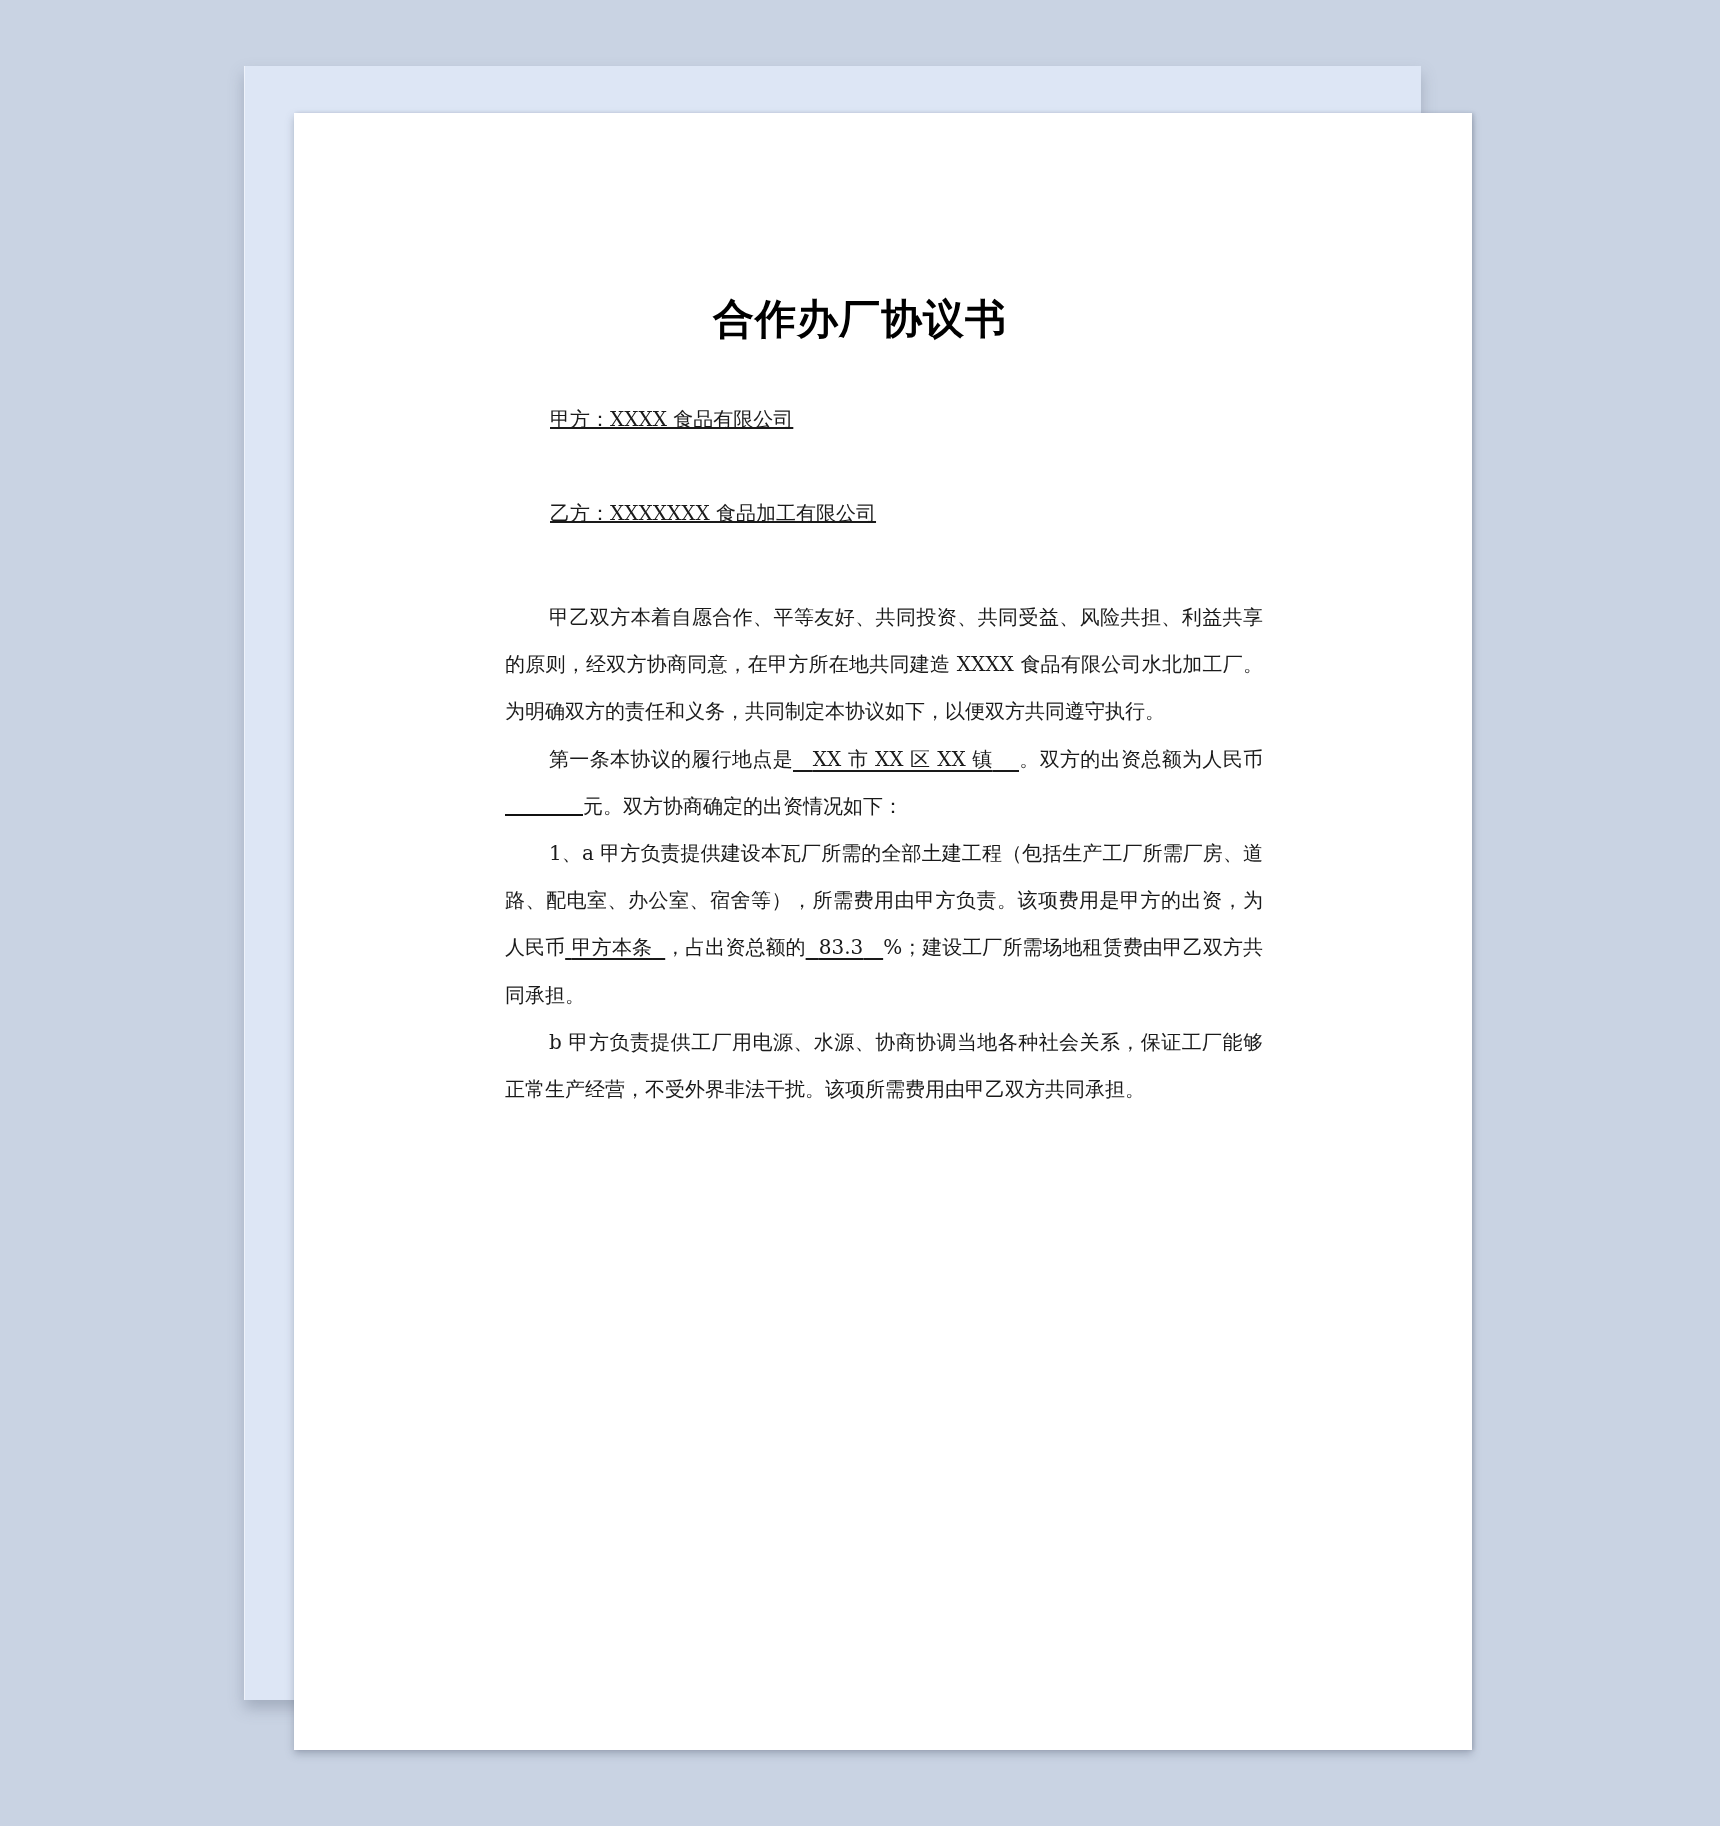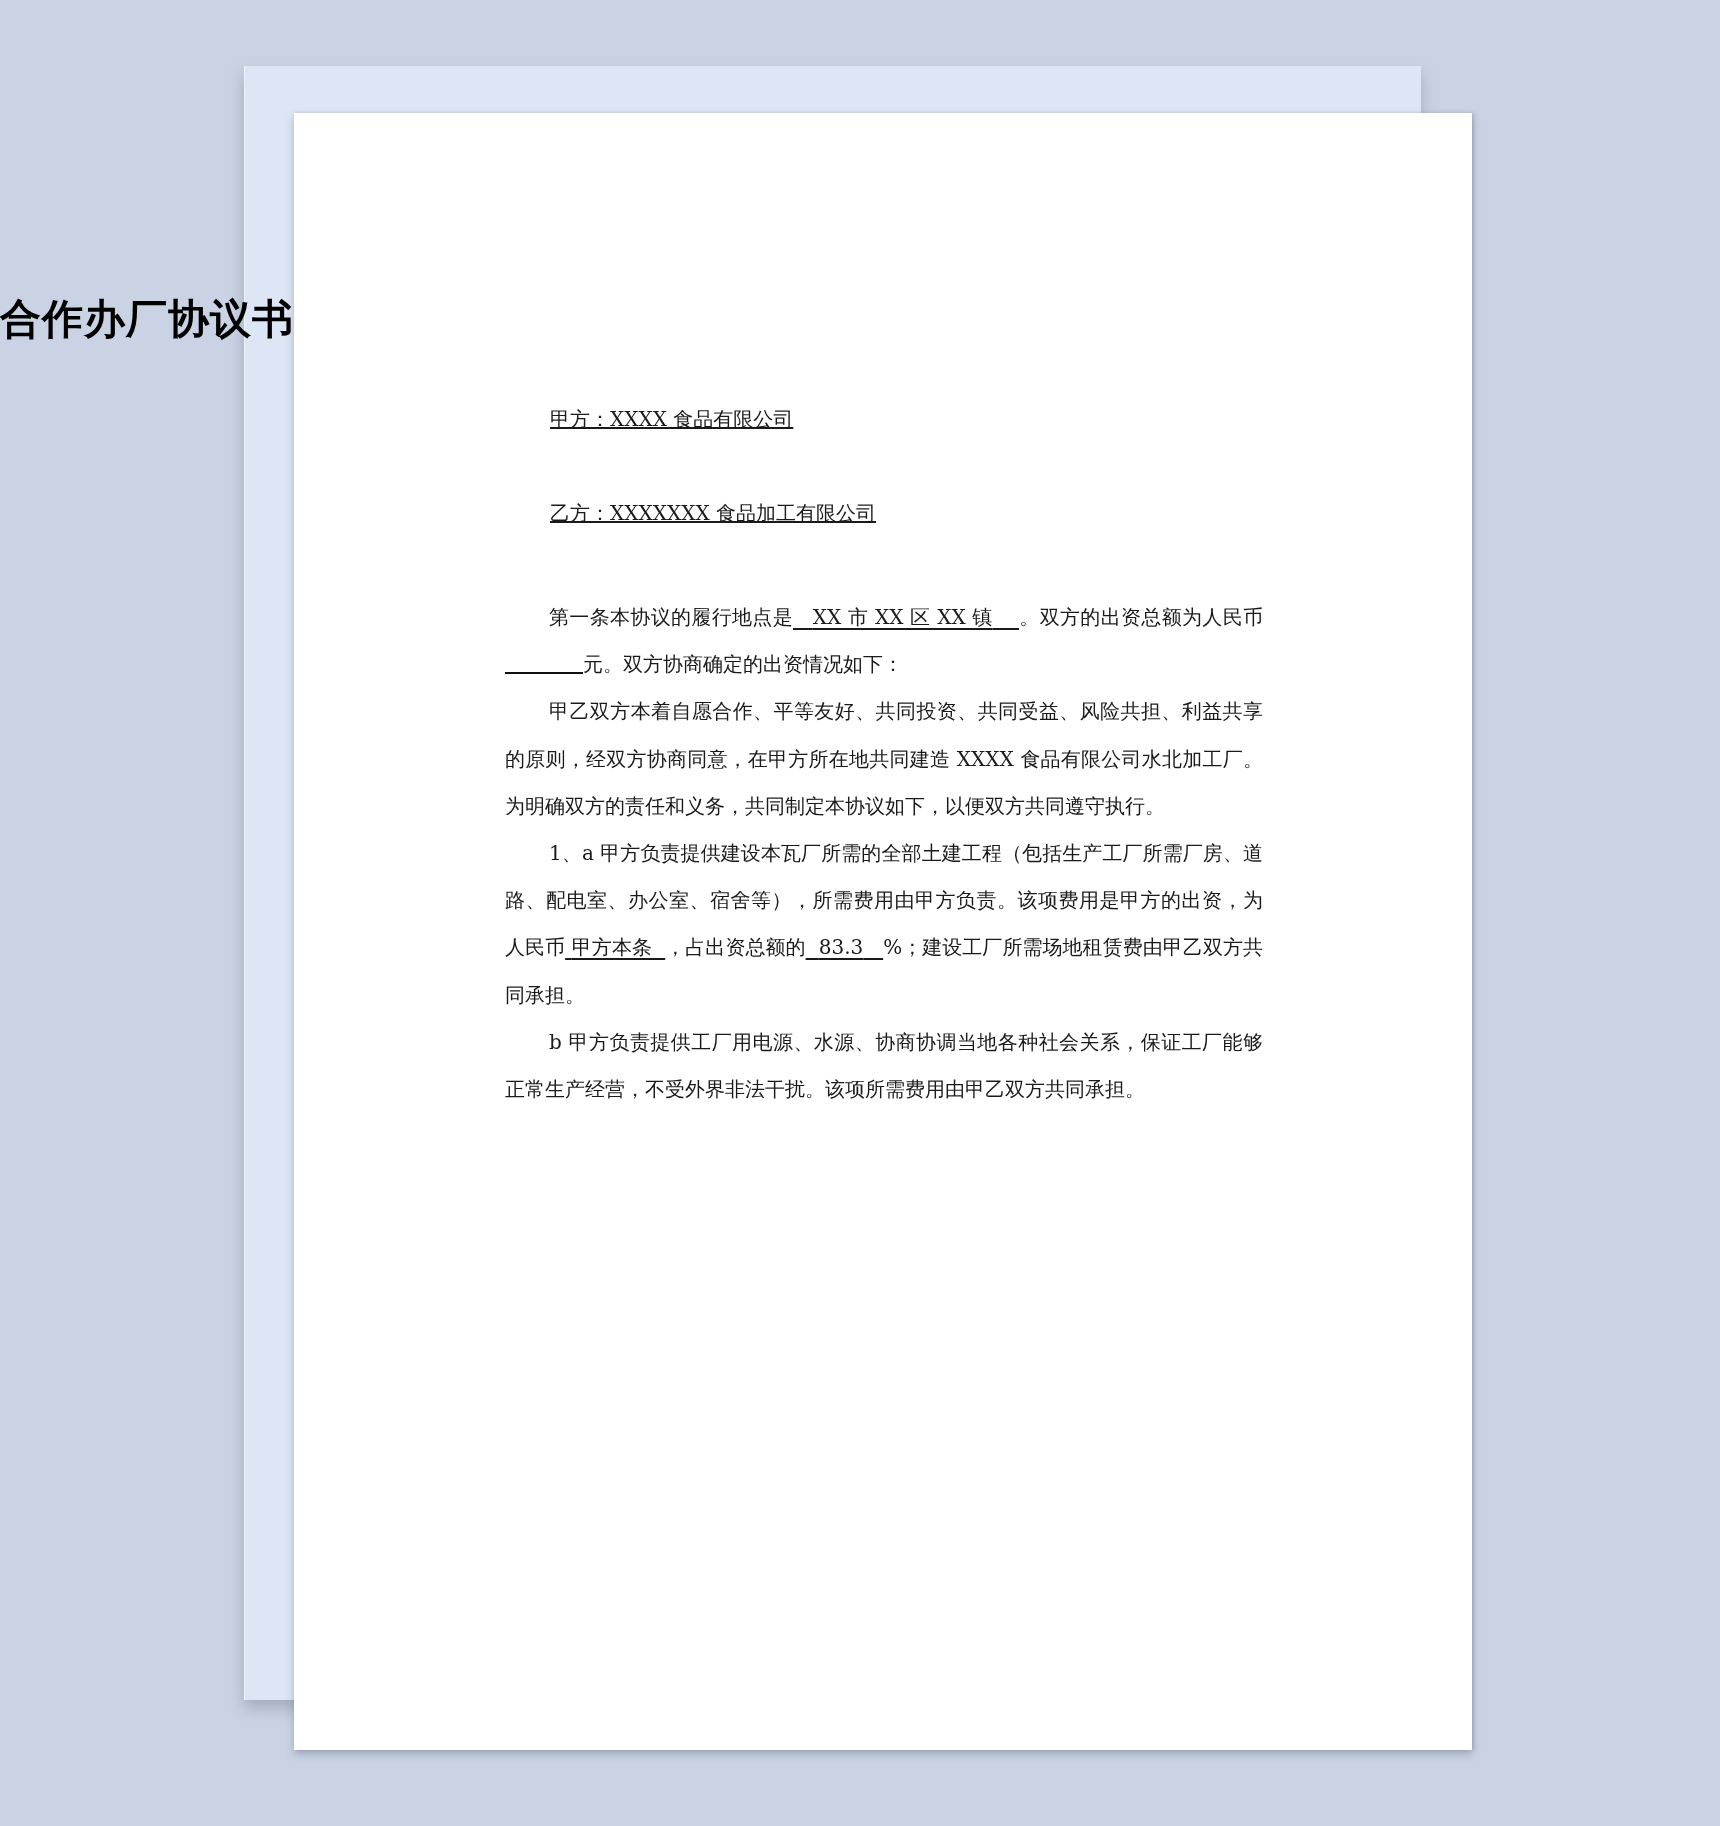--- a/index.html
+++ b/index.html
@@ -16,20 +16,21 @@
     box-shadow: 0 8px 14px rgba(90,100,120,0.35), 1px 0 0 #eef2fa inset;
   }
   .sheet-front {
     position: absolute; left: 294px; top: 113px;
     width: 1178px; height: 1637px;
     background: #ffffff;
     box-shadow: 0 4px 8px rgba(80,90,110,0.35), 2px 0 3px rgba(120,130,150,0.3);
   }
   .title {
     position: absolute; left: 0; right: 0; top: 292px;
+    text-align: center;
     font-family: "DejaVu Sans", "Liberation Sans", sans-serif;
     font-weight: bold; font-size: 41px; color: #000;
     letter-spacing: 1px;
   }
   .content {
     position: absolute; left: 505px; top: 400px; width: 758px;
     font-size: 20px; color: #1a1a1a;
   }
   .party { position: absolute; left: 45px; white-space: nowrap; text-decoration: underline; }
   .party-a { top: 6px; }
@@ -50,23 +51,23 @@
 <div class="sheet-back"></div>
 <div class="sheet-front"></div>
 
 <div class="title">合作办厂协议书</div>
 
 <div class="content">
   <div class="party party-a">甲方：XXXX 食品有限公司</div>
   <div class="party party-b">乙方：XXXXXXX 食品加工有限公司</div>
 
   <div class="body">
+    <p>甲乙双方本着自愿合作、平等友好、共同投资、共同受益、风险共担、利益共享的原则，经双方协商同意，在甲方所在地共同建造 XXXX 食品有限公司水北加工厂。为明确双方的责任和义务，共同制定本协议如下，以便双方共同遵守执行。</p>
+
     <p><span>第一条本协议的履行地点是</span><span class="u">   <span>XX 市 XX 区 XX 镇</span>    </span><span>。双方的出资总额为人民币</span><span class="blank blank-bold" style="width:78px"></span><span>元。双方协商确定的出资情况如下：</span></p>
-
-    <p>甲乙双方本着自愿合作、平等友好、共同投资、共同受益、风险共担、利益共享的原则，经双方协商同意，在甲方所在地共同建造 XXXX 食品有限公司水北加工厂。为明确双方的责任和义务，共同制定本协议如下，以便双方共同遵守执行。</p>
 
     <p><span>1、a 甲方负责提供建设本瓦厂所需的全部土建工程（包括生产工厂所需厂房、道路、配电室、办公室、宿舍等），所需费用由甲方负责。该项费用是甲方的出资，为人民币</span><span class="u"> <span>甲方本条</span>  </span><span>，占出资总额的</span><span class="u">  <span>83.3</span>   </span><span>%；建设工厂所需场地租赁费由甲乙双方共同承担。</span></p>
 
     <p>b 甲方负责提供工厂用电源、水源、协商协调当地各种社会关系，保证工厂能够正常生产经营，不受外界非法干扰。该项所需费用由甲乙双方共同承担。</p>
 
 
 
   </div>
 </div>
 

